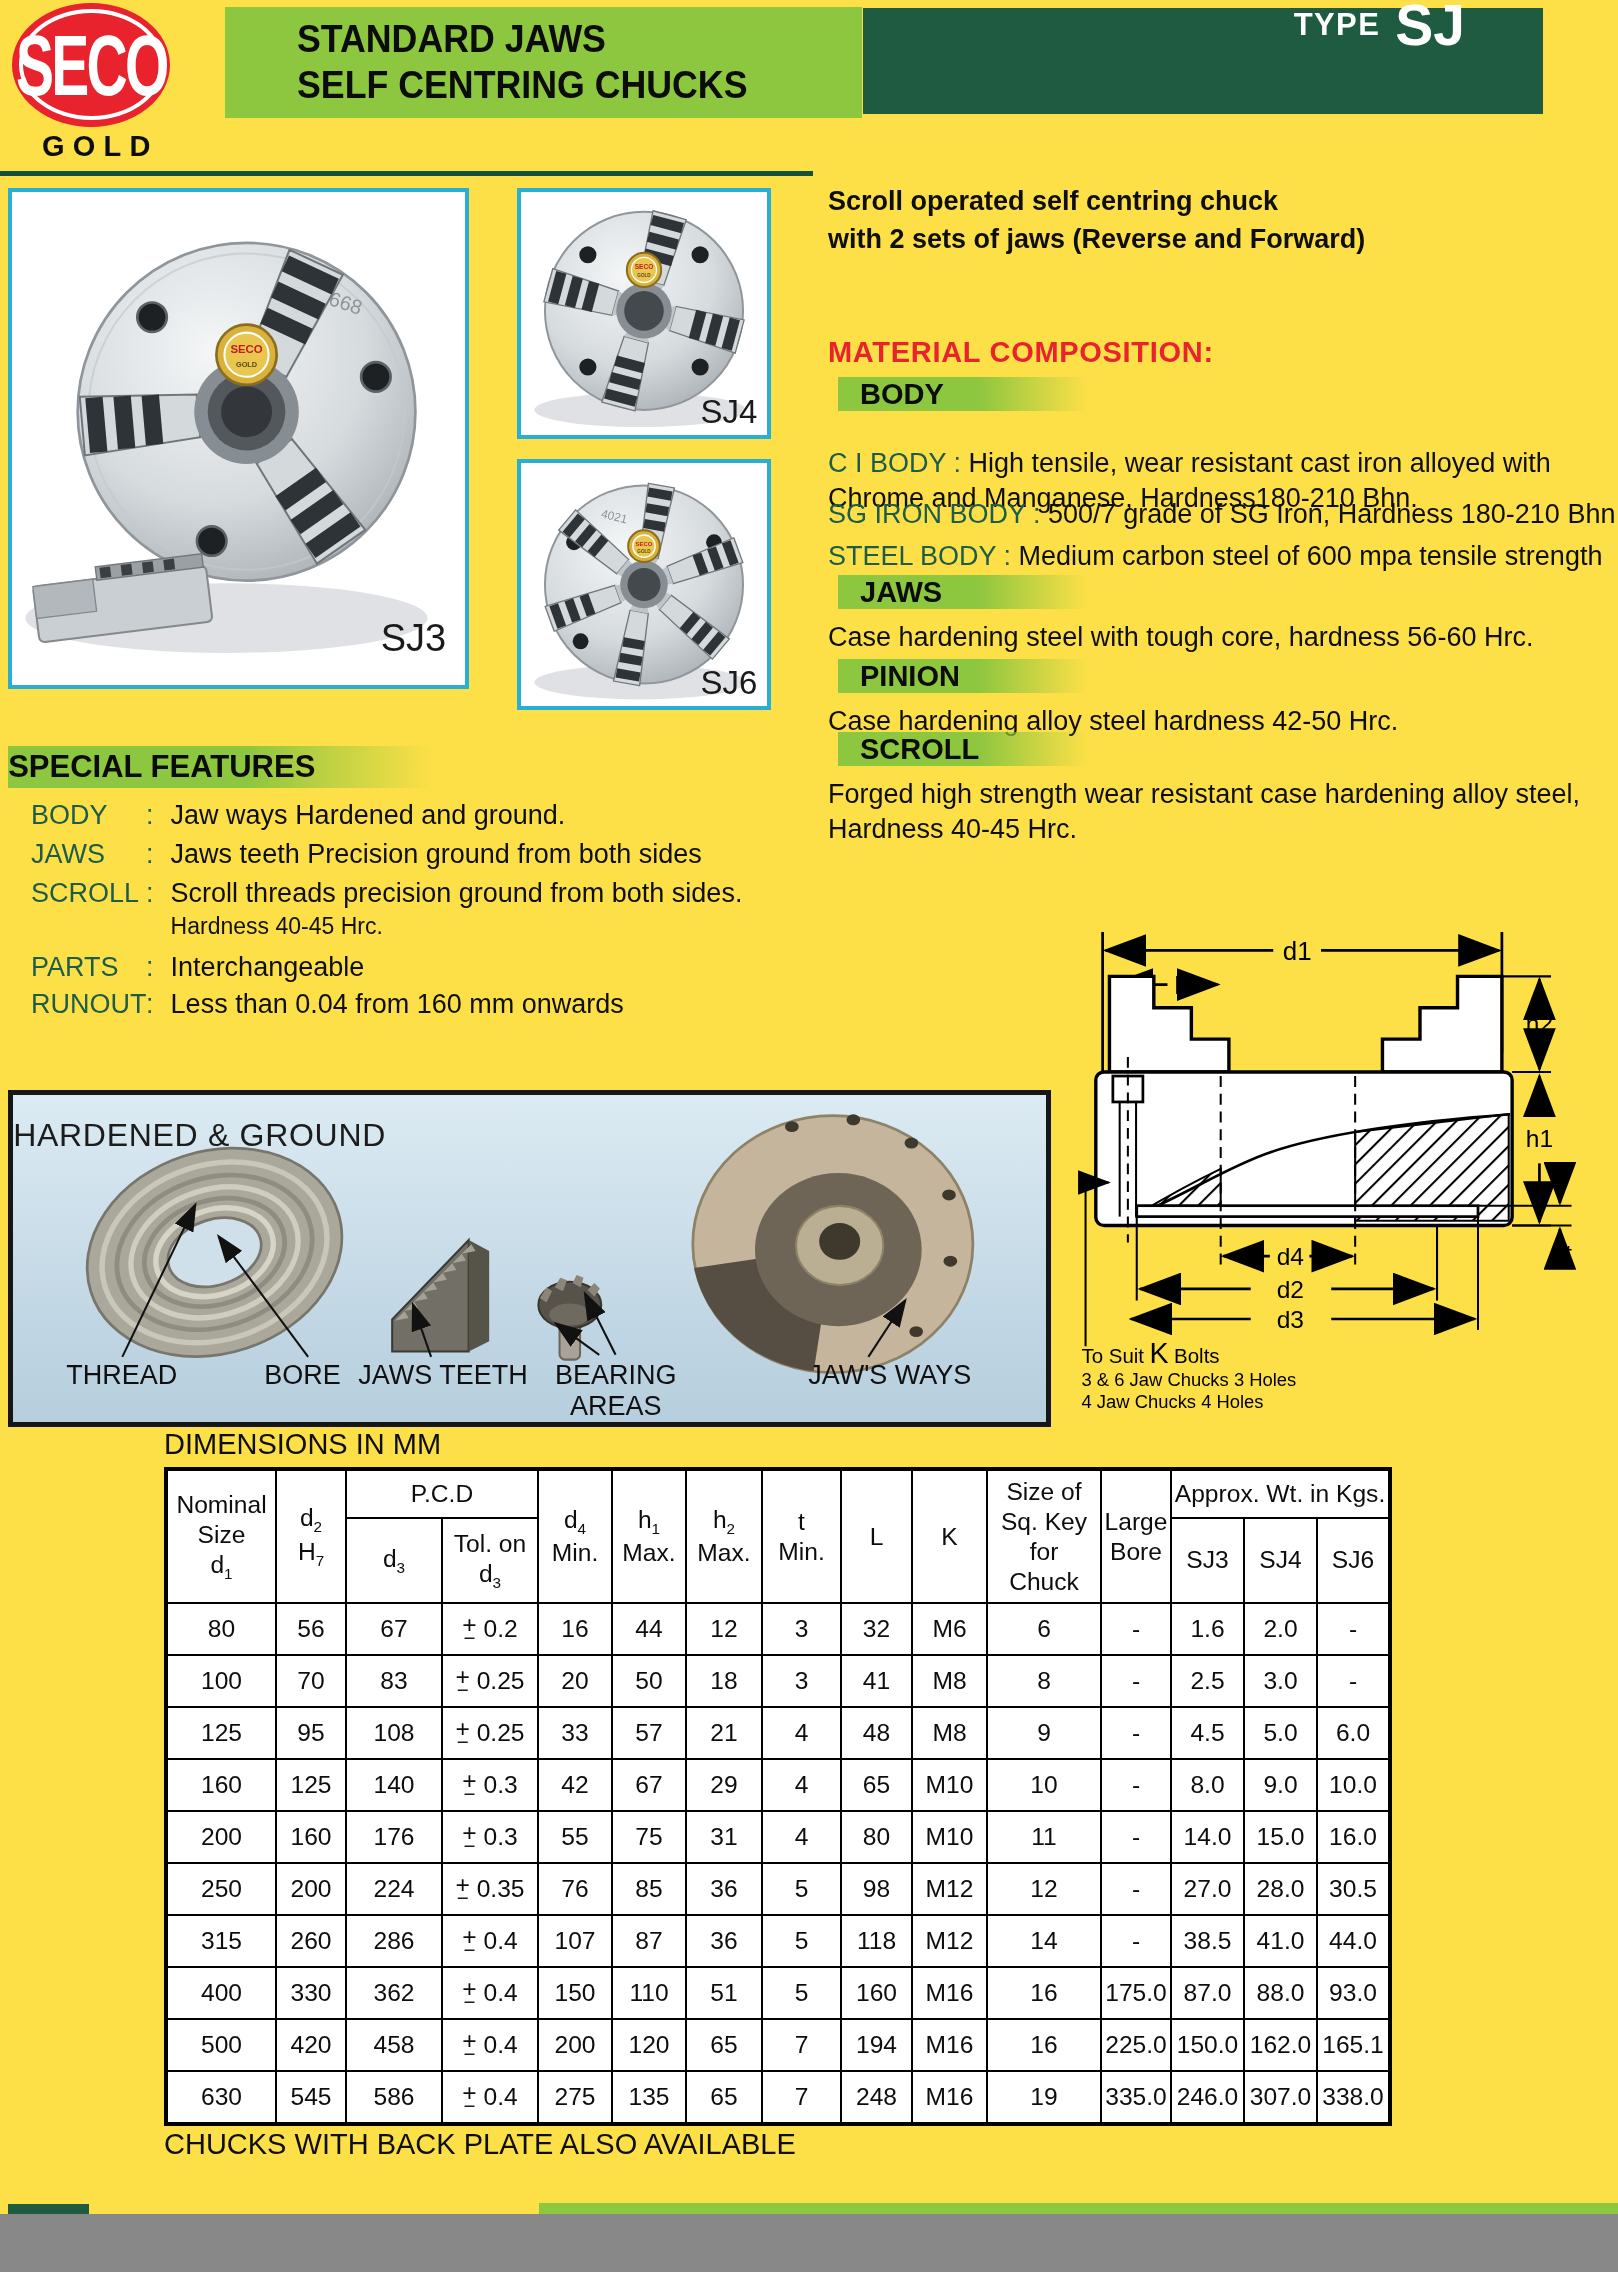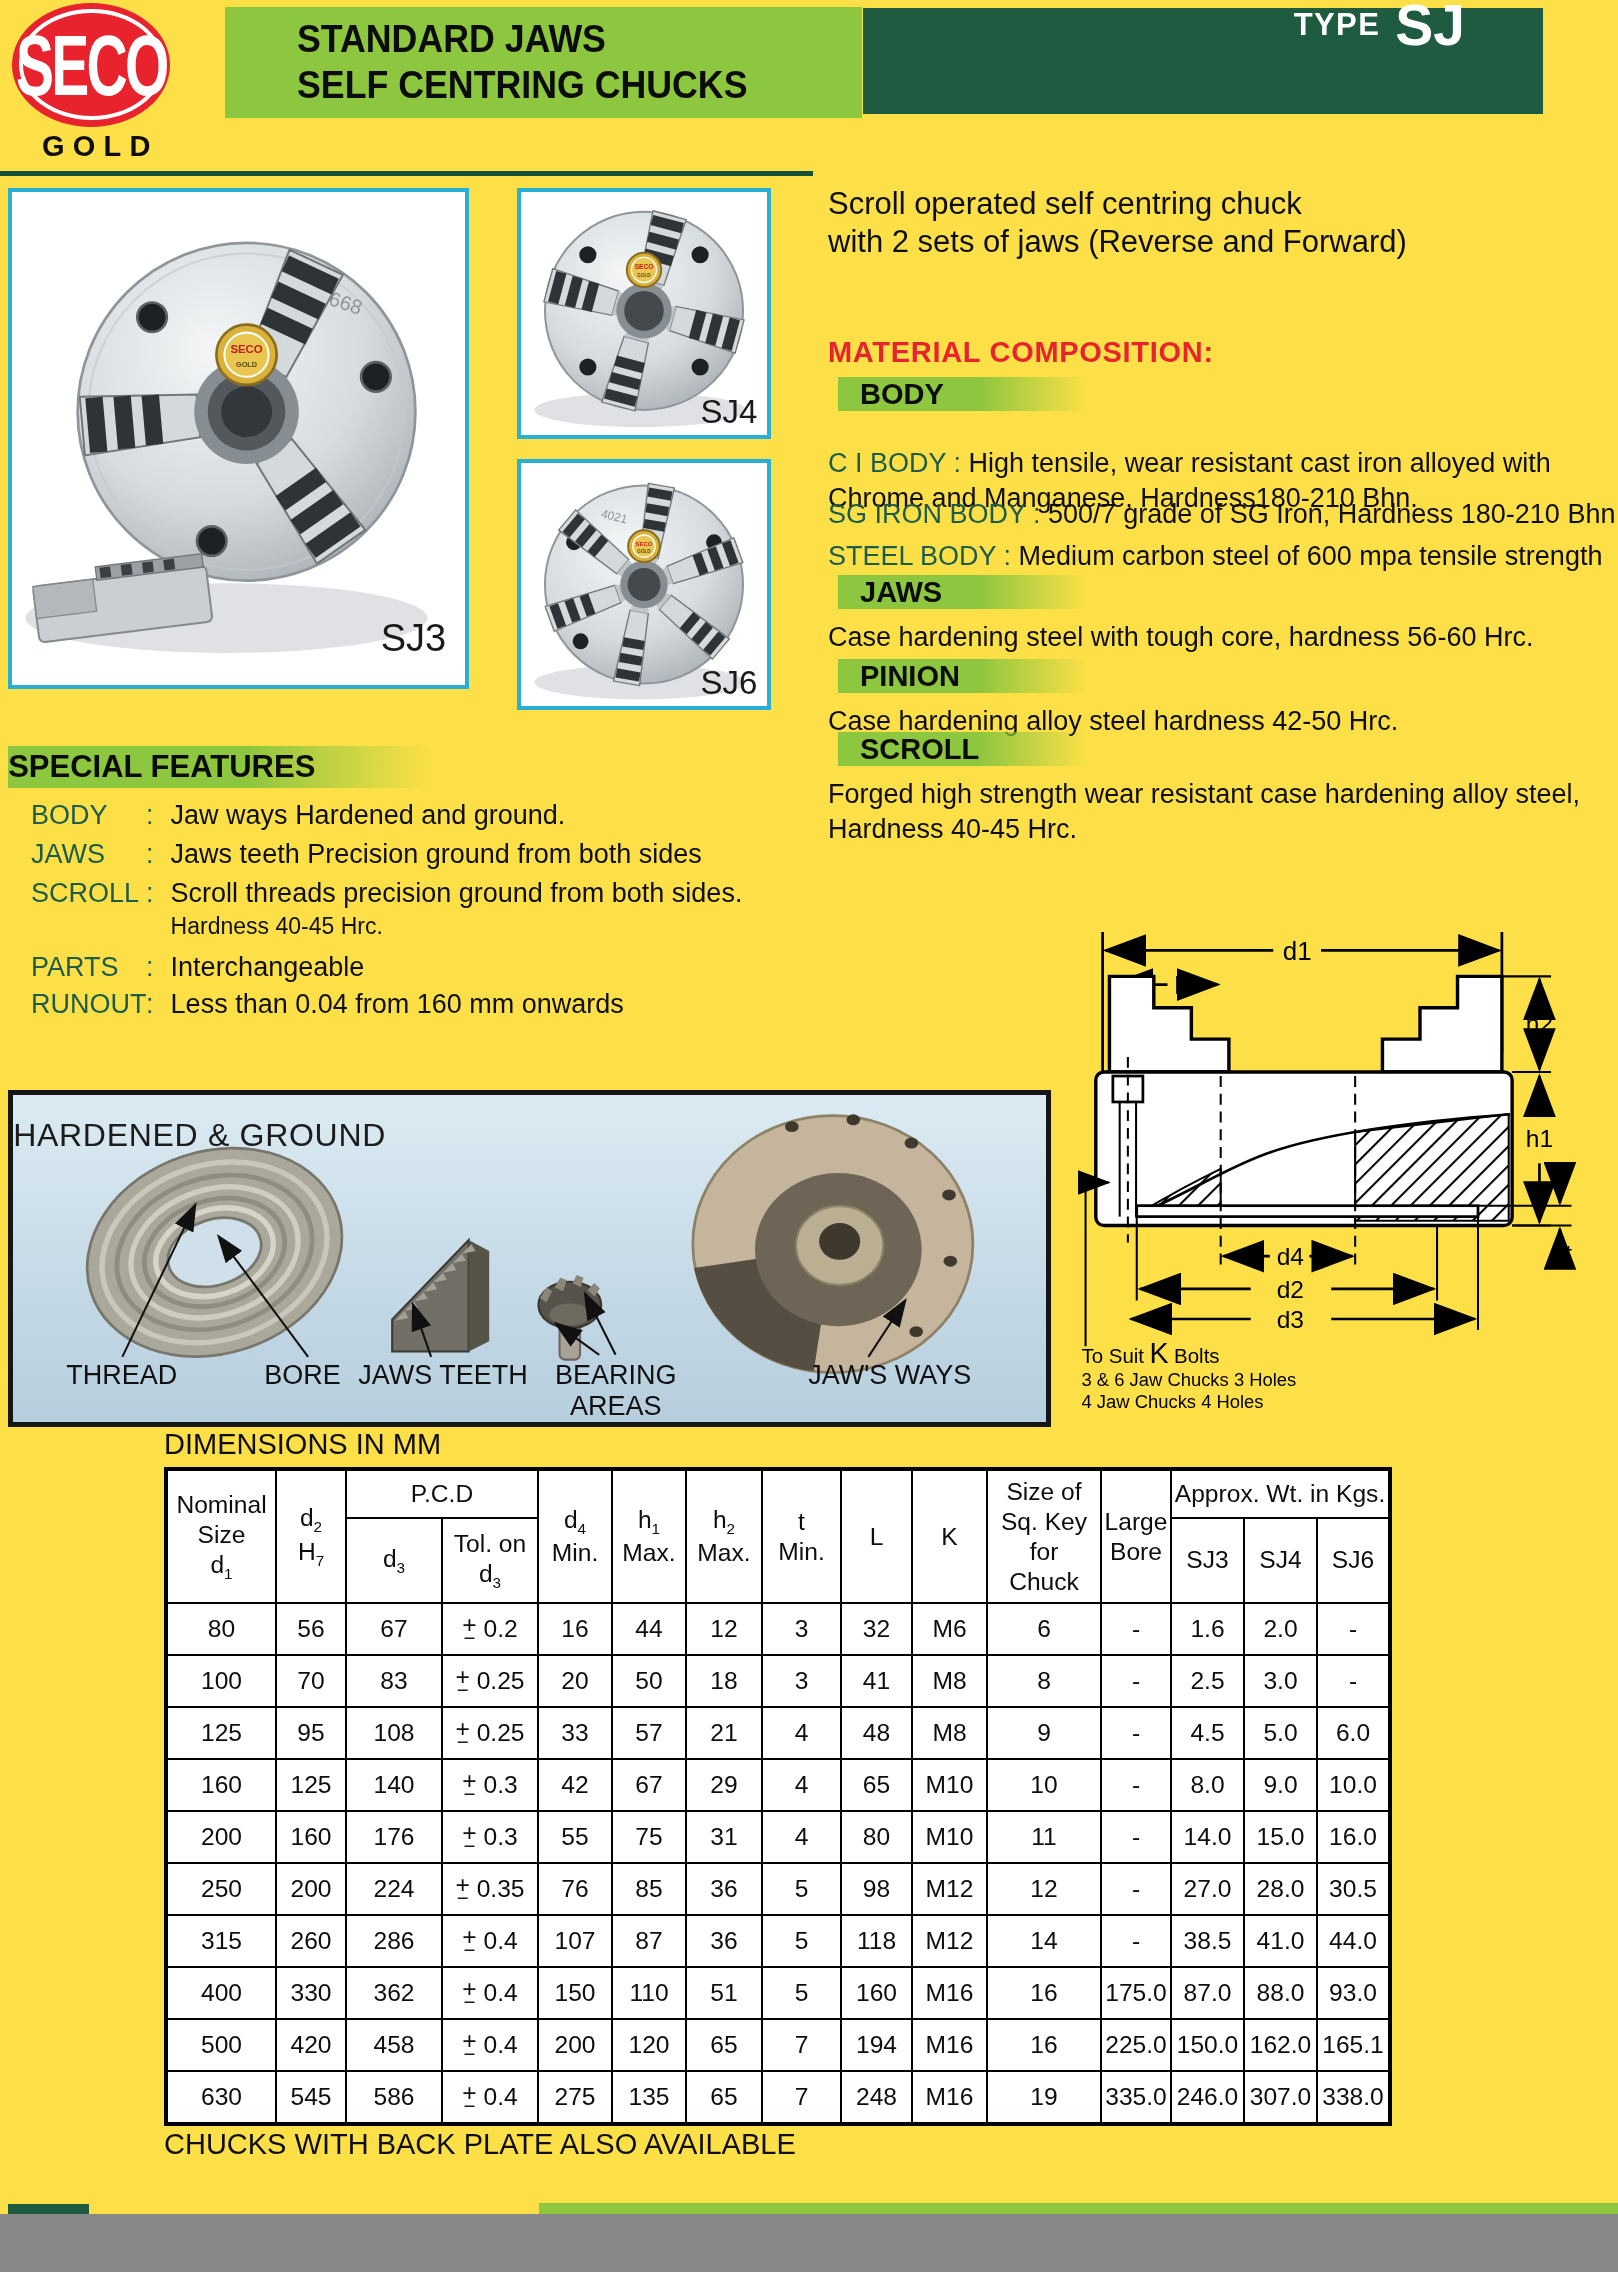--- a/index.html
+++ b/index.html
@@ -24,21 +24,21 @@
 
   
   .photo-box{border:4.8px solid #29aed6;background:#fff;box-sizing:border-box;}
   .box-sj3{left:8.2px;top:188px;width:461px;height:501px;}
   .box-sj4{left:517px;top:188px;width:254px;height:251px;}
   .box-sj6{left:517px;top:459px;width:254px;height:251px;}
   .photo-label{position:absolute;font-size:38px;color:#1a1a1a;}
   .photo-box svg{position:absolute;inset:0;width:100%;height:100%;}
 
   
-  .intro-line{left:828px;font-size:31px;color:#0e0e0e;}
+  .intro-line{left:828px;font-size:27px;color:#0e0e0e;font-weight:bold;}
   .mat-heading{left:828px;top:336px;font-size:29px;font-weight:bold;color:#e8232e;letter-spacing:0.7px;}
   .gbar{left:838px;width:255px;height:34px;
         background:linear-gradient(90deg,#8dc63f 0%,#8dc63f 55%,rgba(141,198,63,0) 98%);
         display:flex;align-items:center;padding-left:22px;box-sizing:border-box;
         font-size:29px;font-weight:bold;color:#0c0c0c;}
   .mat-item{left:828px;width:788px;font-size:27px;line-height:35px;color:#0e0e0e;}
   .glabel{color:#1d5c4a;}
   .plain-item{left:828px;width:795px;font-size:27px;line-height:35px;color:#0e0e0e;}
 
   

